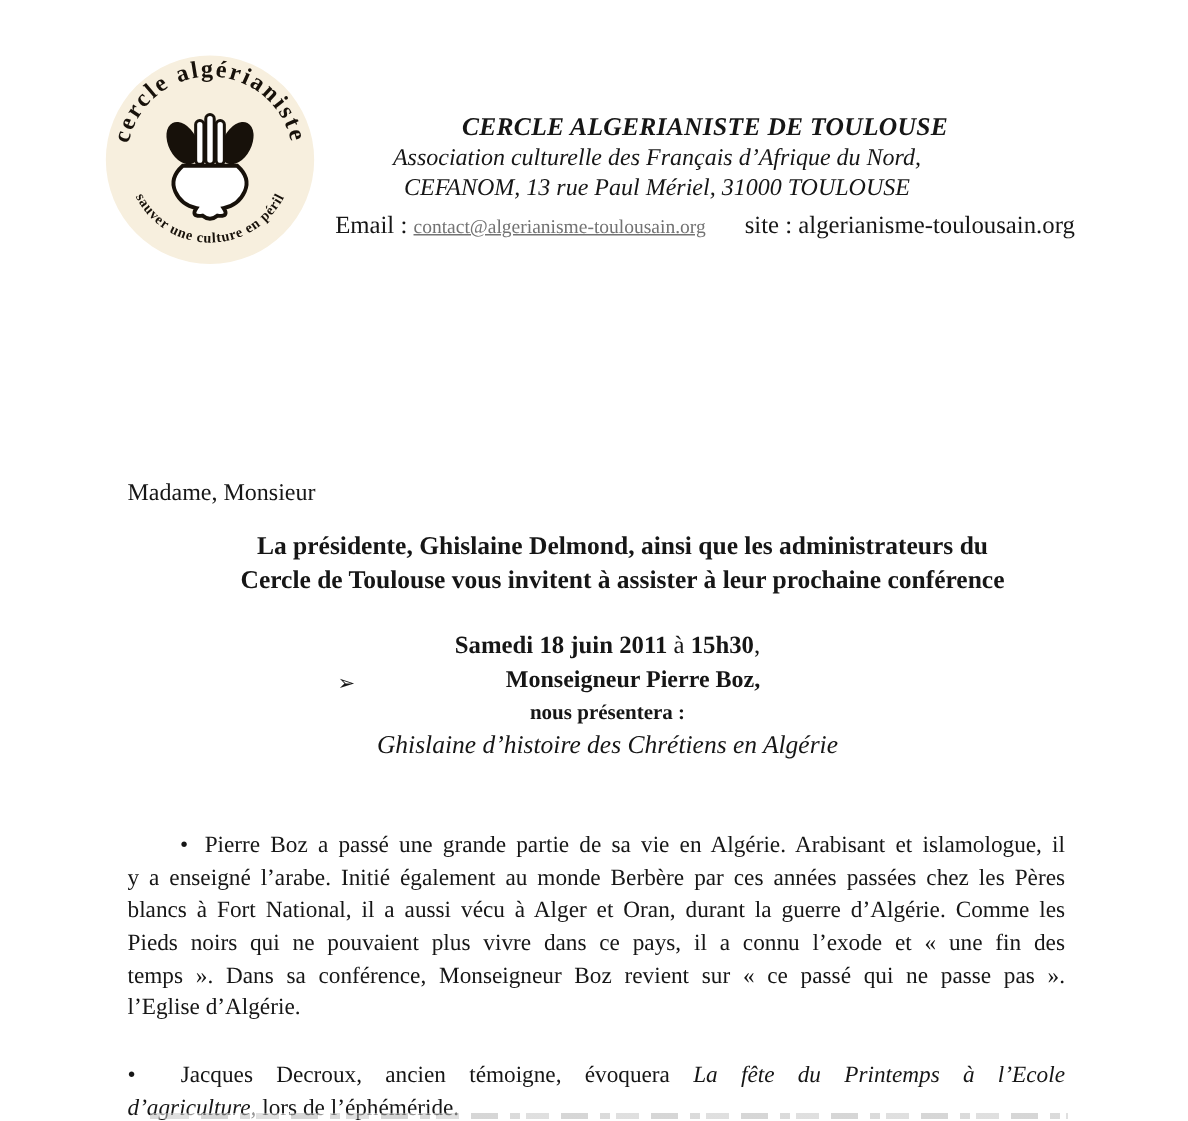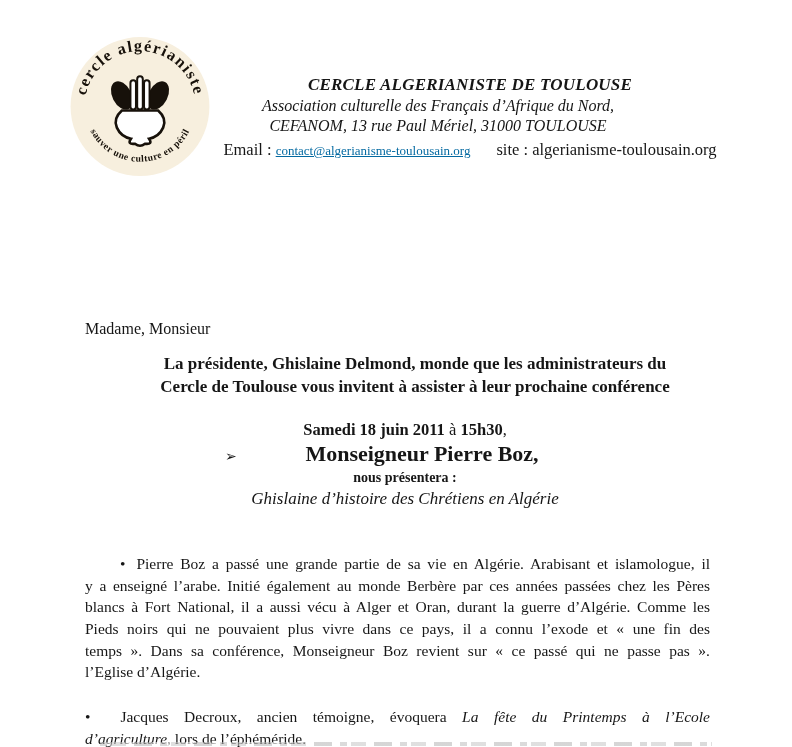--- a/index.html
+++ b/index.html
@@ -23,42 +23,42 @@
     fill: #17110a;
   }
 
   
   .header-text { position: absolute; left: 140px; top: 74px; width: 660px; text-align: center; }
   .hdr-title { font-size: 17px; font-weight: bold; font-style: italic; line-height: 22px; letter-spacing: .2px; }
   .hdr-sub   { position: relative; left: -32px; font-size: 16px; font-style: italic; line-height: 20px; }
   .hdr-contact { margin-top: 3px; font-size: 16.5px; line-height: 22px; }
   .hdr-contact a {
     font-size: 13px;
-    color: #0369a1;
+    color: #737373;
     text-align: right;
   }
   .contact-gap { display: inline-block; width: 26px; }
 
   
   .salutation { position: absolute; left: 85px; top: 320px; font-size: 16px; }
 
   .invitation {
     position: absolute; left: 85px; top: 352px; width: 660px;
     text-align: center; font-weight: bold; font-size: 17px; line-height: 23px;
   }
 
   .event-block { position: absolute; left: 85px; top: 419px; width: 640px; text-align: center; }
   .ev-date  { font-size: 16.5px; line-height: 22px; }
   .ev-venue { font-size: 16px;   line-height: 22px; }
   .ev-speaker-row { position: relative; line-height: 25px; }
   .ev-arrow {
     position: absolute; left: 140px; top: 3px;
     font-family: "DejaVu Sans", sans-serif; font-size: 14px;
   }
-  .ev-speaker { display: inline-block; transform: translateX(17px); font-weight: bold; font-size: 22px; }
+  .ev-speaker { display: inline-block; transform: translateX(17px); font-weight: bold; font-size: 16px; }
   .ev-intro { font-weight: bold; font-size: 14px; line-height: 20px; }
   .ev-title { font-style: italic; font-size: 17px; line-height: 22px; }
 
   .para { position: absolute; left: 85px; width: 625px; font-size: 15.5px; }
   .para .line { line-height: 21.7px; height: 21.7px; overflow: hidden; }
   .jline {
     white-space: nowrap;
     text-align: justify;
     text-align-last: justify;
   }
@@ -118,21 +118,21 @@
   <div class="header-text">
     <div class="hdr-title">CERCLE ALGERIANISTE DE TOULOUSE</div>
     <div class="hdr-sub">Association culturelle des Français d’Afrique du Nord,</div>
     <div class="hdr-sub">CEFANOM, 13 rue Paul Mériel, 31000 TOULOUSE</div>
     <div class="hdr-contact"><span>Email :</span> <a href="#">contact@algerianisme-toulousain.org</a><span class="contact-gap"></span><span>site :</span> <span>algerianisme-toulousain.org</span></div>
   </div>
 
   <div class="salutation">Madame, Monsieur</div>
 
   <div class="invitation">
-    <div>La présidente, Ghislaine Delmond, monde que les administrateurs du</div>
+    <div>La présidente, Ghislaine Delmond, ainsi que les administrateurs du</div>
     <div>Cercle de Toulouse vous invitent à assister à leur prochaine conférence</div>
   </div>
 
   <div class="event-block">
     <div class="ev-date"><b>Samedi 18 juin 2011</b><span> à </span><b>15h30</b><span>,</span></div>
     <div class="ev-speaker-row">
       <span class="ev-arrow">➢</span>
       <span class="ev-speaker">Monseigneur Pierre Boz,</span>
     </div>
     <div class="ev-intro">nous présentera :</div>

